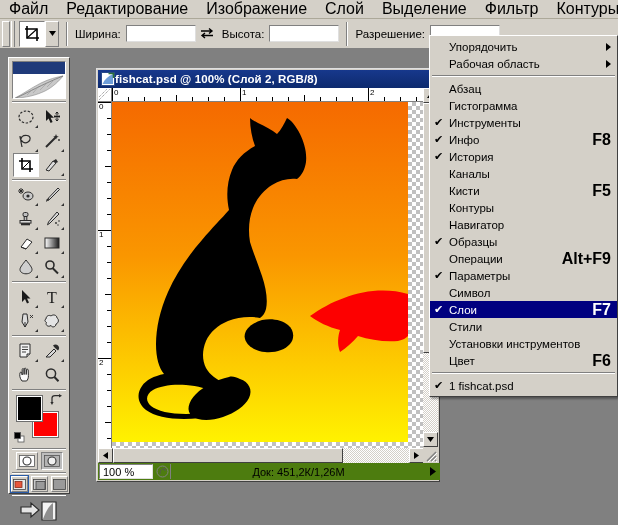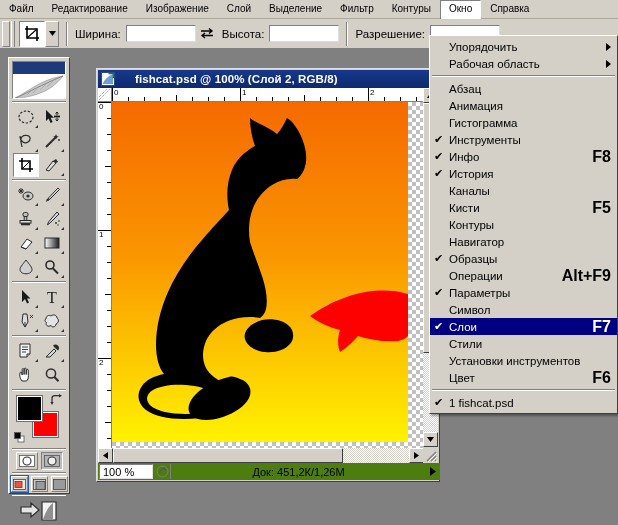--- a/index.html
+++ b/index.html
@@ -15,21 +15,21 @@
   #app { position: relative; width: 618px; height: 525px; background: #808080; }
 
   
   #menubar {
     position: absolute; left: 0; top: 0; width: 618px; height: 19px;
     background: #d4d0c8;
     border-bottom: 1px solid #aca899;
     display: flex; align-items: center;
   }
   .menu-title {
-    padding: 2px 9px 3px 9px; font-size: 10px; color: #000;
+    padding: 2px 9px 3px 9px; font-size: 16px; color: #000;
     line-height: 14px; white-space: nowrap; cursor: default;
   }
   .menu-title.active {
     background: #ffffff;
     border-left: 1px solid #808080;
     border-top: 1px solid #808080;
     border-right: 1px solid #ffffff;
     padding: 1px 8px 3px 8px;
     margin-top: 1px;
   }
@@ -141,21 +141,21 @@
     background: #d4d0c8;
     border-left: 1px solid #dfdfdf; border-top: 1px solid #dfdfdf;
     border-right: 1px solid #404040; border-bottom: 1px solid #404040;
   }
   #doctitle {
     height: 18px; margin: 1px;
     background: linear-gradient(to bottom, #17388c 0%, #0d2a6e 100%);
     display: flex; align-items: center; color: #fff;
     font-size: 11.5px; font-weight: bold; padding-left: 3px;
   }
-  #doctitle .dt-text { margin-left: 20px; letter-spacing: 0.1px; }
+  #doctitle .dt-text { margin-left: 0; letter-spacing: 0.1px; }
   #ruler-corner {
     position: absolute; left: 1px; top: 19px; width: 14px; height: 14px;
     background: #fff; border-right: 1px solid #808080; border-bottom: 1px solid #808080;
     overflow: hidden;
   }
   #hruler {
     position: absolute; left: 15px; top: 19px; width: 312px; height: 14px;
     background: #fff; border-bottom: 1px solid #808080; overflow: hidden;
   }
   #vruler {
@@ -718,24 +718,20 @@
         <span class="mi-label">Рабочая область</span>
         <span class="mi-sub"></span>
       </div>
       <div class="mi-sep"></div>
       <div class="mi">
         <span class="mi-check"></span>
         <span class="mi-label">Абзац</span>
       </div>
       <div class="mi">
         <span class="mi-check"></span>
-        <span class="mi-label">Анимация</span>
-      </div>
-      <div class="mi">
-        <span class="mi-check"></span>
         <span class="mi-label">Гистограмма</span>
       </div>
       <div class="mi">
         <span class="mi-check">✔</span>
         <span class="mi-label">Инструменты</span>
       </div>
       <div class="mi">
         <span class="mi-check">✔</span>
         <span class="mi-label">Инфо</span>
         <span class="mi-accel">F8</span>

